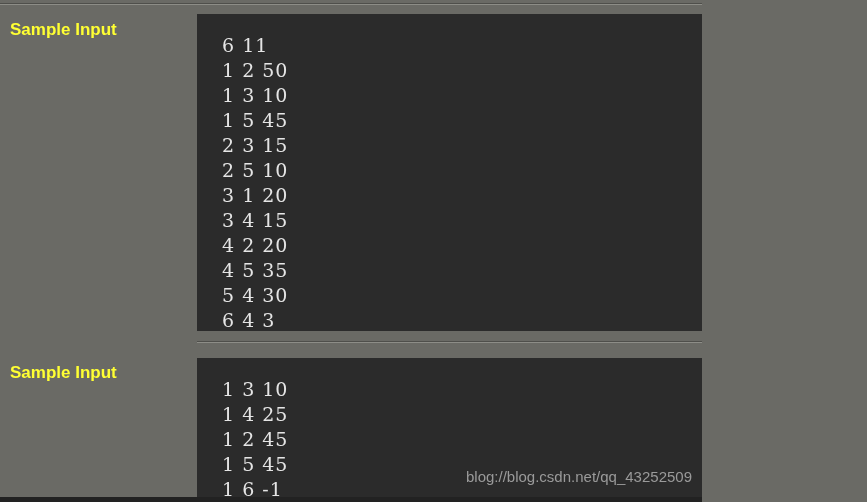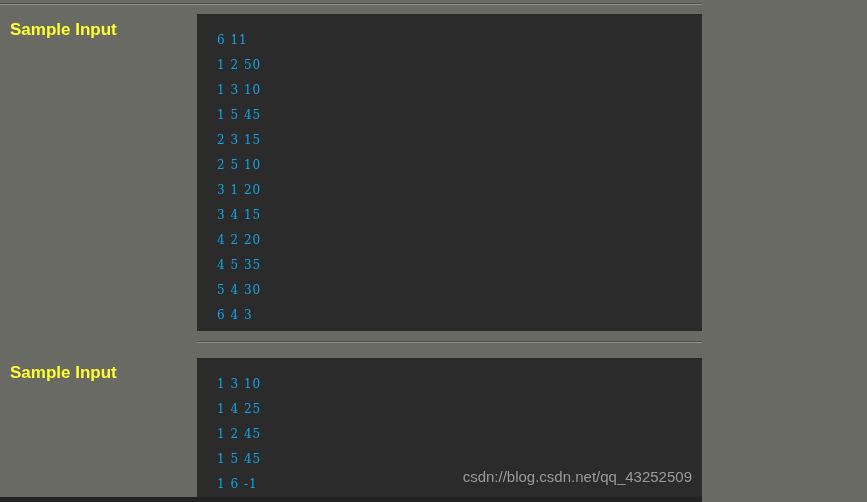--- a/index.html
+++ b/index.html
@@ -52,26 +52,26 @@
   }
   .code-box {
     position: absolute;
     left: 197px;
     width: 670px;
     background: #2b2b2b;
     box-sizing: border-box;
     overflow: hidden;
   }
   .code-pre {
-    margin: 4px;
+    margin: 9px;
     padding: 10px 0 8px 16px;
     font-family: "DejaVu Serif", "Liberation Serif", serif;
-    font-size: 12px;
+    font-size: 19px;
     line-height: 25px;
-    color: #0ea5e9;
+    color: #e5e5e5;
     white-space: pre;
     letter-spacing: 1px;
   }
 
   
   .mid-rule {
     position: absolute;
     left: 197px;
     top: 341px;
     width: 670px;
@@ -134,17 +134,17 @@
     <div class="section-label" style="top:5px;">Sample Input</div>
     <div class="code-box" style="top:0;height:139px;">
       <pre class="code-pre">1 3 10
 1 4 25
 1 2 45
 1 5 45
 1 6 -1</pre>
     </div>
   </div>
 
-  <div class="watermark">csdn://blog.csdn.net/qq_43252509</div>
+  <div class="watermark">blog://blog.csdn.net/qq_43252509</div>
 
   <div class="bottom-strip"></div>
 
 </div>
 
 </body></html>

